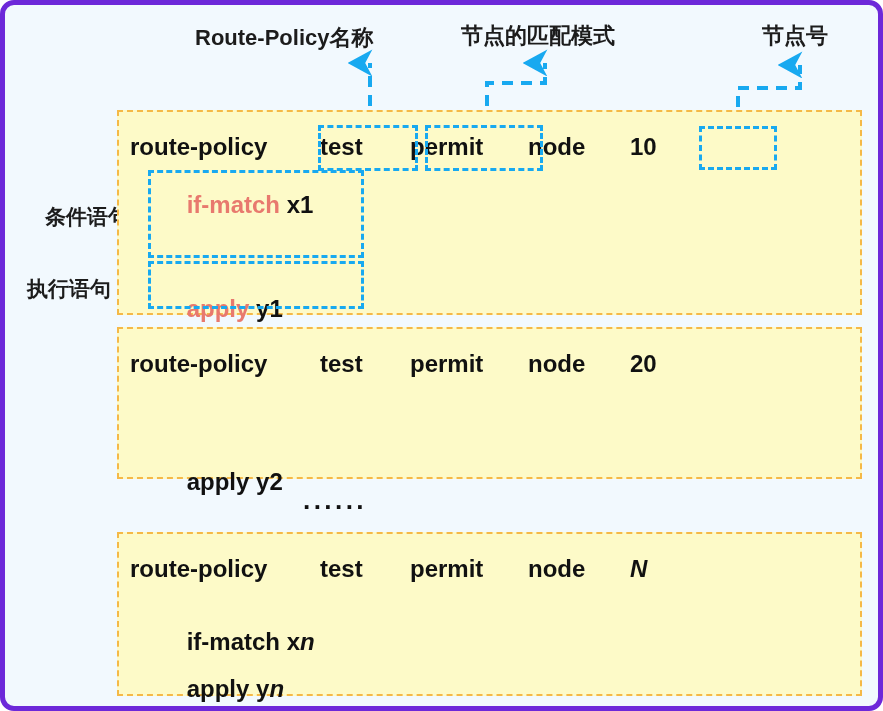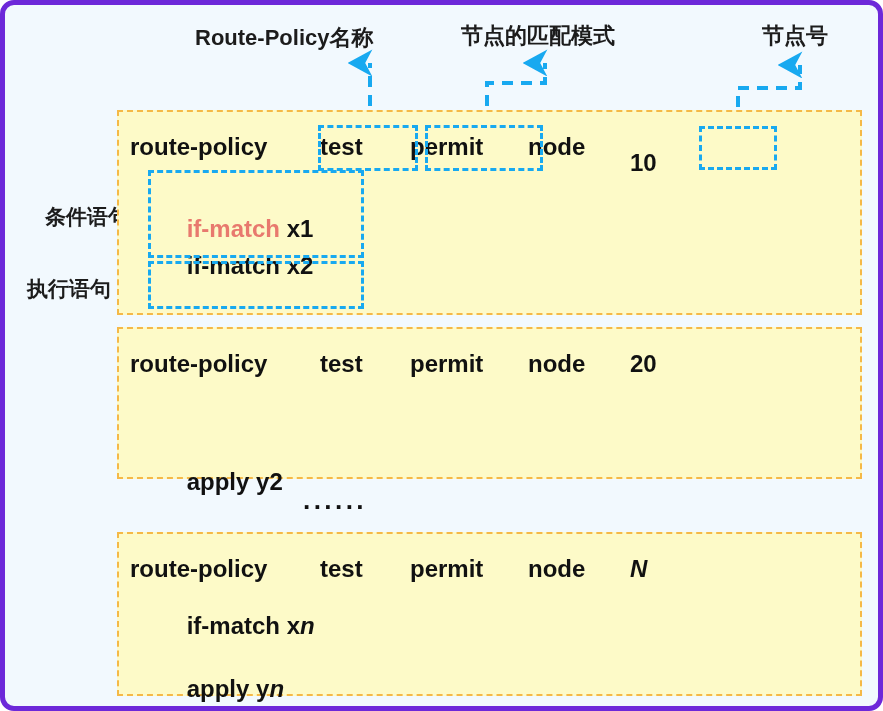--- a/index.html
+++ b/index.html
@@ -70,44 +70,44 @@
   }
   .cmd .kw-red { color: #e8796e; }
   .cmd .ital  { font-style: italic; }
 
   
   #b1-l1  { left: 125px; top: 130px; }
   #b1-l1 .c-rp   { position: absolute; left: 0px;   top: 0; }
   #b1-l1 .c-test { position: absolute; left: 190px; top: 0; }
   #b1-l1 .c-perm { position: absolute; left: 280px; top: 0; }
   #b1-l1 .c-node { position: absolute; left: 398px; top: 0; }
-  #b1-l1 .c-num  { position: absolute; left: 500px; top: 16px; }
-
-  #b1-l2 { left: 155px; top: 188px; }
+  #b1-l1 .c-num  { position: absolute; left: 500px; top: 0; }
+
+  #b1-l2 { left: 155px; top: 164px; }
   #b1-l3 { left: 155px; top: 225px; }
   #b1-l4 { left: 155px; top: 268px; }
 
   
   #b2-l1  { left: 125px; top: 347px; }
   #b2-l1 .c-rp   { position: absolute; left: 0px;   top: 0; }
   #b2-l1 .c-test { position: absolute; left: 190px; top: 0; }
   #b2-l1 .c-perm { position: absolute; left: 280px; top: 0; }
   #b2-l1 .c-node { position: absolute; left: 398px; top: 0; }
   #b2-l1 .c-num  { position: absolute; left: 500px; top: 0; }
   #b2-l2 { left: 155px; top: 394px; }
   #b2-l3 { left: 155px; top: 441px; text-align: right; }
 
   
   #b3-l1  { left: 125px; top: 552px; }
   #b3-l1 .c-rp   { position: absolute; left: 0px;   top: 0; }
   #b3-l1 .c-test { position: absolute; left: 190px; top: 0; }
   #b3-l1 .c-perm { position: absolute; left: 280px; top: 0; }
   #b3-l1 .c-node { position: absolute; left: 398px; top: 0; }
   #b3-l1 .c-num  { position: absolute; left: 500px; top: 0; }
-  #b3-l2 { left: 155px; top: 585px; }
+  #b3-l2 { left: 155px; top: 601px; }
   #b3-l3 { left: 155px; top: 648px; }
 
   
   .hl-box {
     position: absolute;
     border: 3px dashed #18a9f0;
     box-sizing: border-box;
     background: transparent;
   }
   #hl-test   { left: 313px; top: 120px; width: 100px; height: 46px; }
@@ -167,22 +167,22 @@
     <span class="c-rp">route-policy</span>
     <span class="c-test">test</span>
     <span class="c-perm">permit</span>
     <span class="c-node">node</span>
     <span class="c-num">10</span>
   </div>
 
   <div class="cmd" id="b1-l2">
     <span class="kw-red">if-match</span><span> x1</span>
   </div>
-  <div class="cmd" id="b1-l3">
-    <span>if-match</span><span> x2</span>
+  <div class="cmd" id="b1-l4">
+    <span class="kw-red">apply</span><span> y1</span>
   </div>
 
   <div class="hl-box" id="hl-test"></div>
   <div class="hl-box" id="hl-permit"></div>
   <div class="hl-box" id="hl-number"></div>
   <div class="hl-box" id="hl-cond"></div>
   <div class="hl-box" id="hl-exec"></div>
 
   <div class="node-block" id="block-2"></div>
 

